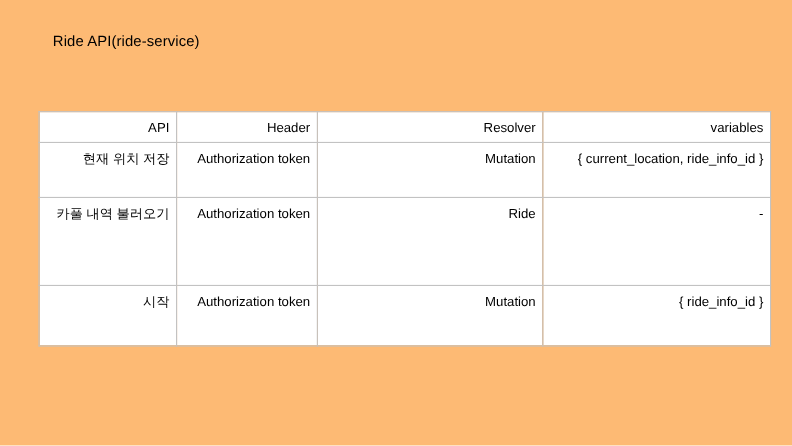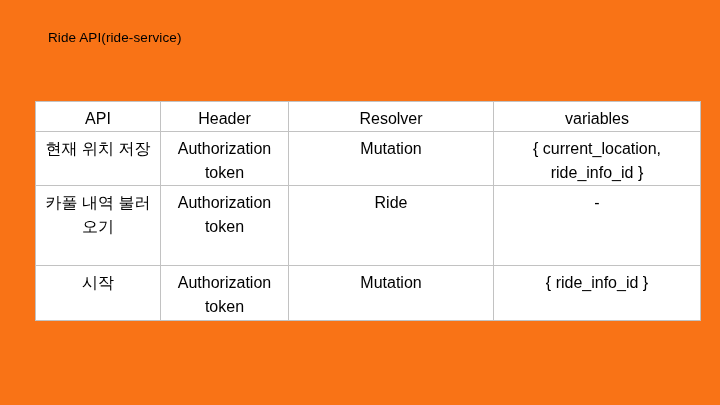--- a/index.html
+++ b/index.html
@@ -4,43 +4,43 @@
 <style>
   * { margin: 0; padding: 0; box-sizing: border-box; }
   html, body {
     width: 720px; height: 405px;
     background: #ffffff;
     font-family: "Liberation Sans", "DejaVu Sans", sans-serif;
     color: #000000;
     position: relative;
     overflow: hidden;
   }
-  .slide { position: absolute; inset: 0; background: #f97316; text-decoration: underline; }
+  .slide { position: absolute; inset: 0; background: #fdba74; text-decoration: underline; }
   .slide-title {
     position: absolute;
     left: 48px; top: 30px;
     font-size: 13.5px;
     font-weight: 400;
     letter-spacing: 0.1px;
     white-space: nowrap;
   }
   table.api-table {
     position: absolute;
     left: 35px; top: 101px;
     width: 665px;
     border-collapse: collapse;
     table-layout: fixed;
   }
   table.api-table th,
   table.api-table td {
     border: 1px solid #c2c2c2;
-    font-size: 16px;
+    font-size: 12px;
     font-weight: 400;
     line-height: 1.5;
-    text-align: center;
+    text-align: right;
     vertical-align: top;
     padding: 5px 6px 0 6px;
     background: #ffffff;
     overflow: hidden;
   }
   tr.r-head  { height: 28px; }
   tr.r-0     { height: 50px; }
   tr.r-1     { height: 39px; }
   tr.r-2     { height: 80px; margin-left: 24px; }
   tr.r-3     { height: 55px; }

